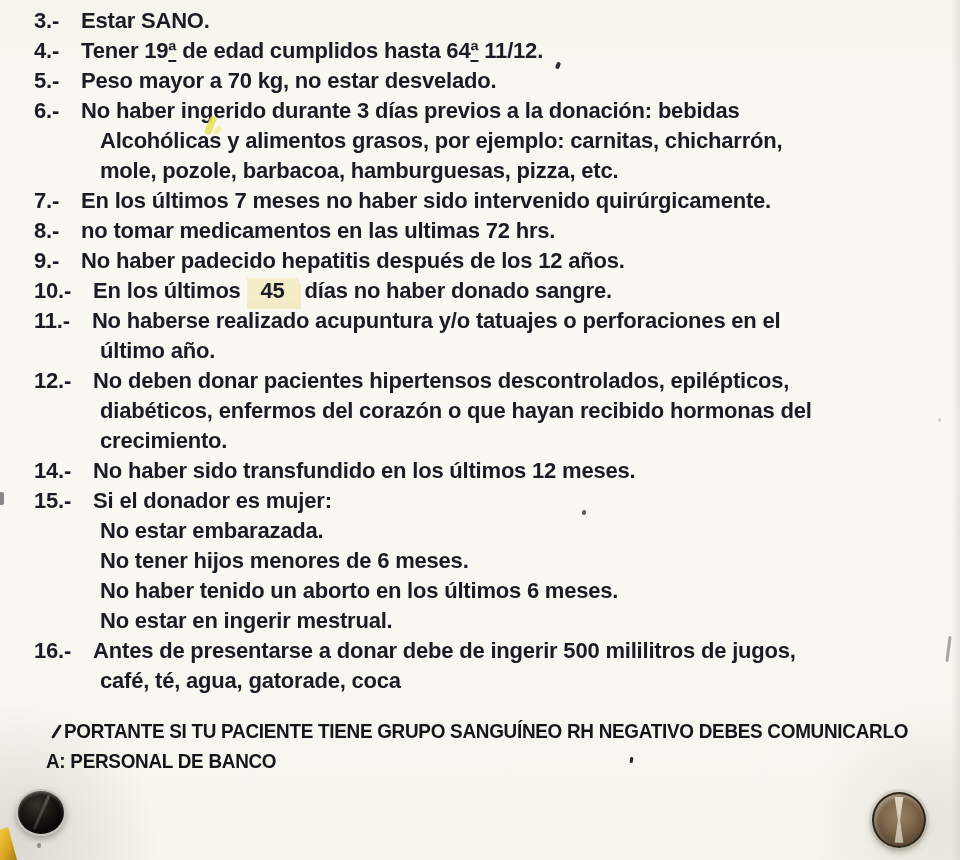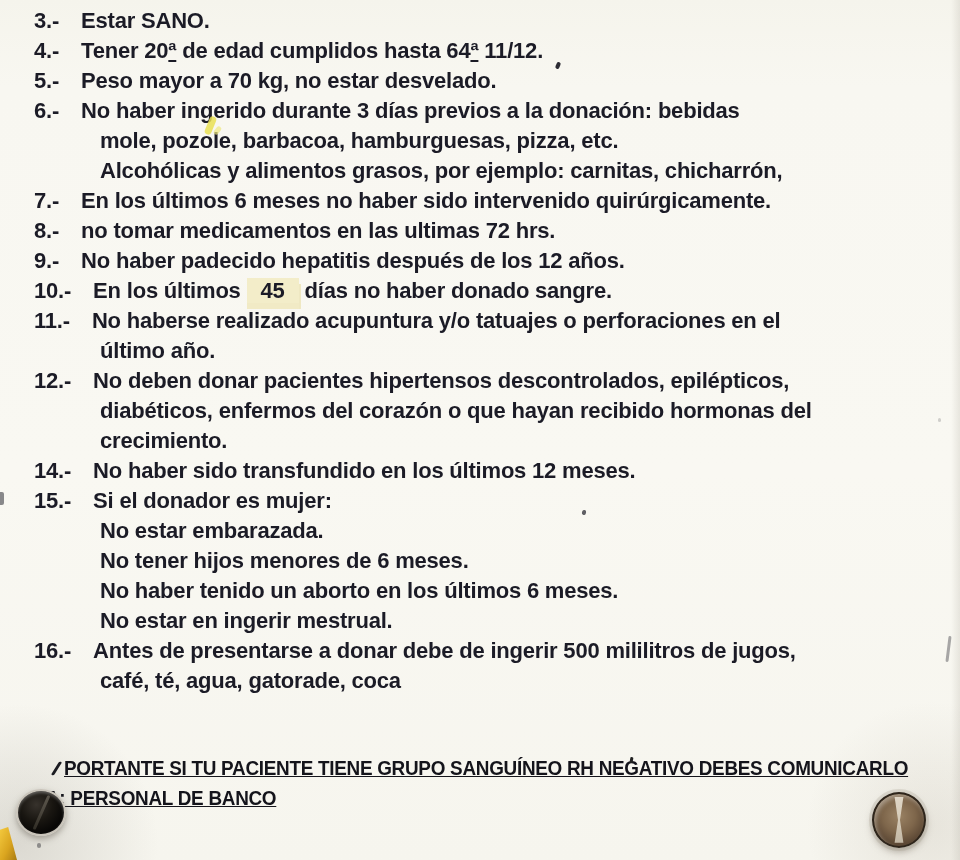--- a/index.html
+++ b/index.html
@@ -29,21 +29,21 @@
   .first{display:flex;gap:22px;}
   .num{flex:0 0 auto;}
   .cont{margin-left:66px;}
   .u{text-decoration:underline;text-decoration-thickness:2px;text-underline-offset:2px;}
   .hl{
     background:#f3edc9;padding:0 14px;
     box-shadow:0 6px 0 0 #f1eac5, 2px 6px 0 0 #efe8c2;
   }
 
   
-  .note{position:absolute;left:64px;top:753px;color:#14141b;text-decoration:underline;}
+  .note{position:absolute;left:64px;top:716px;color:#14141b;}
   .note .nline{
     font-size:19.5px;font-weight:700;line-height:30px;white-space:nowrap;
     letter-spacing:-0.3px;transform:scaleX(.97);transform-origin:0 50%;
   }
   .note .nline2{margin-left:-18px;}
   .squiggle{
     position:absolute;left:-9px;top:8px;width:3px;height:15px;
     background:#1c1c22;border-radius:2px;transform:rotate(14deg) skewX(-18deg);
   }
   .rh-speck{position:absolute;left:630px;top:757px;width:3px;height:6px;background:#222;border-radius:1px;transform:rotate(10deg);}
@@ -101,41 +101,41 @@
   <div class="req-list" id="req-list">
       <div class="item">
         <div class="line first">
           <span class="num">3.-</span>
           <span class="txt"><span>Estar SANO.</span></span>
         </div>
       </div>
       <div class="item">
         <div class="line first">
           <span class="num">4.-</span>
-          <span class="txt"><span>Tener 20</span><span class="u">ª</span><span> de edad cumplidos hasta 64</span><span class="u">ª</span><span> 11/12.</span></span>
+          <span class="txt"><span>Tener 19</span><span class="u">ª</span><span> de edad cumplidos hasta 64</span><span class="u">ª</span><span> 11/12.</span></span>
         </div>
       </div>
       <div class="item">
         <div class="line first">
           <span class="num">5.-</span>
           <span class="txt"><span>Peso mayor a 70 kg, no estar desvelado.</span></span>
         </div>
       </div>
       <div class="item">
         <div class="line first">
           <span class="num">6.-</span>
           <span class="txt"><span>No haber ingerido durante 3 días previos a la donación: bebidas</span></span>
         </div>
+        <div class="line cont"><span>Alcohólicas y alimentos grasos, por ejemplo: carnitas, chicharrón,</span></div>
         <div class="line cont"><span>mole, pozole, barbacoa, hamburguesas, pizza, etc.</span></div>
-        <div class="line cont"><span>Alcohólicas y alimentos grasos, por ejemplo: carnitas, chicharrón,</span></div>
       </div>
       <div class="item">
         <div class="line first">
           <span class="num">7.-</span>
-          <span class="txt"><span>En los últimos 6 meses no haber sido intervenido quirúrgicamente.</span></span>
+          <span class="txt"><span>En los últimos 7 meses no haber sido intervenido quirúrgicamente.</span></span>
         </div>
       </div>
       <div class="item">
         <div class="line first">
           <span class="num">8.-</span>
           <span class="txt"><span>no tomar medicamentos en las ultimas 72 hrs.</span></span>
         </div>
       </div>
       <div class="item">
         <div class="line first">

